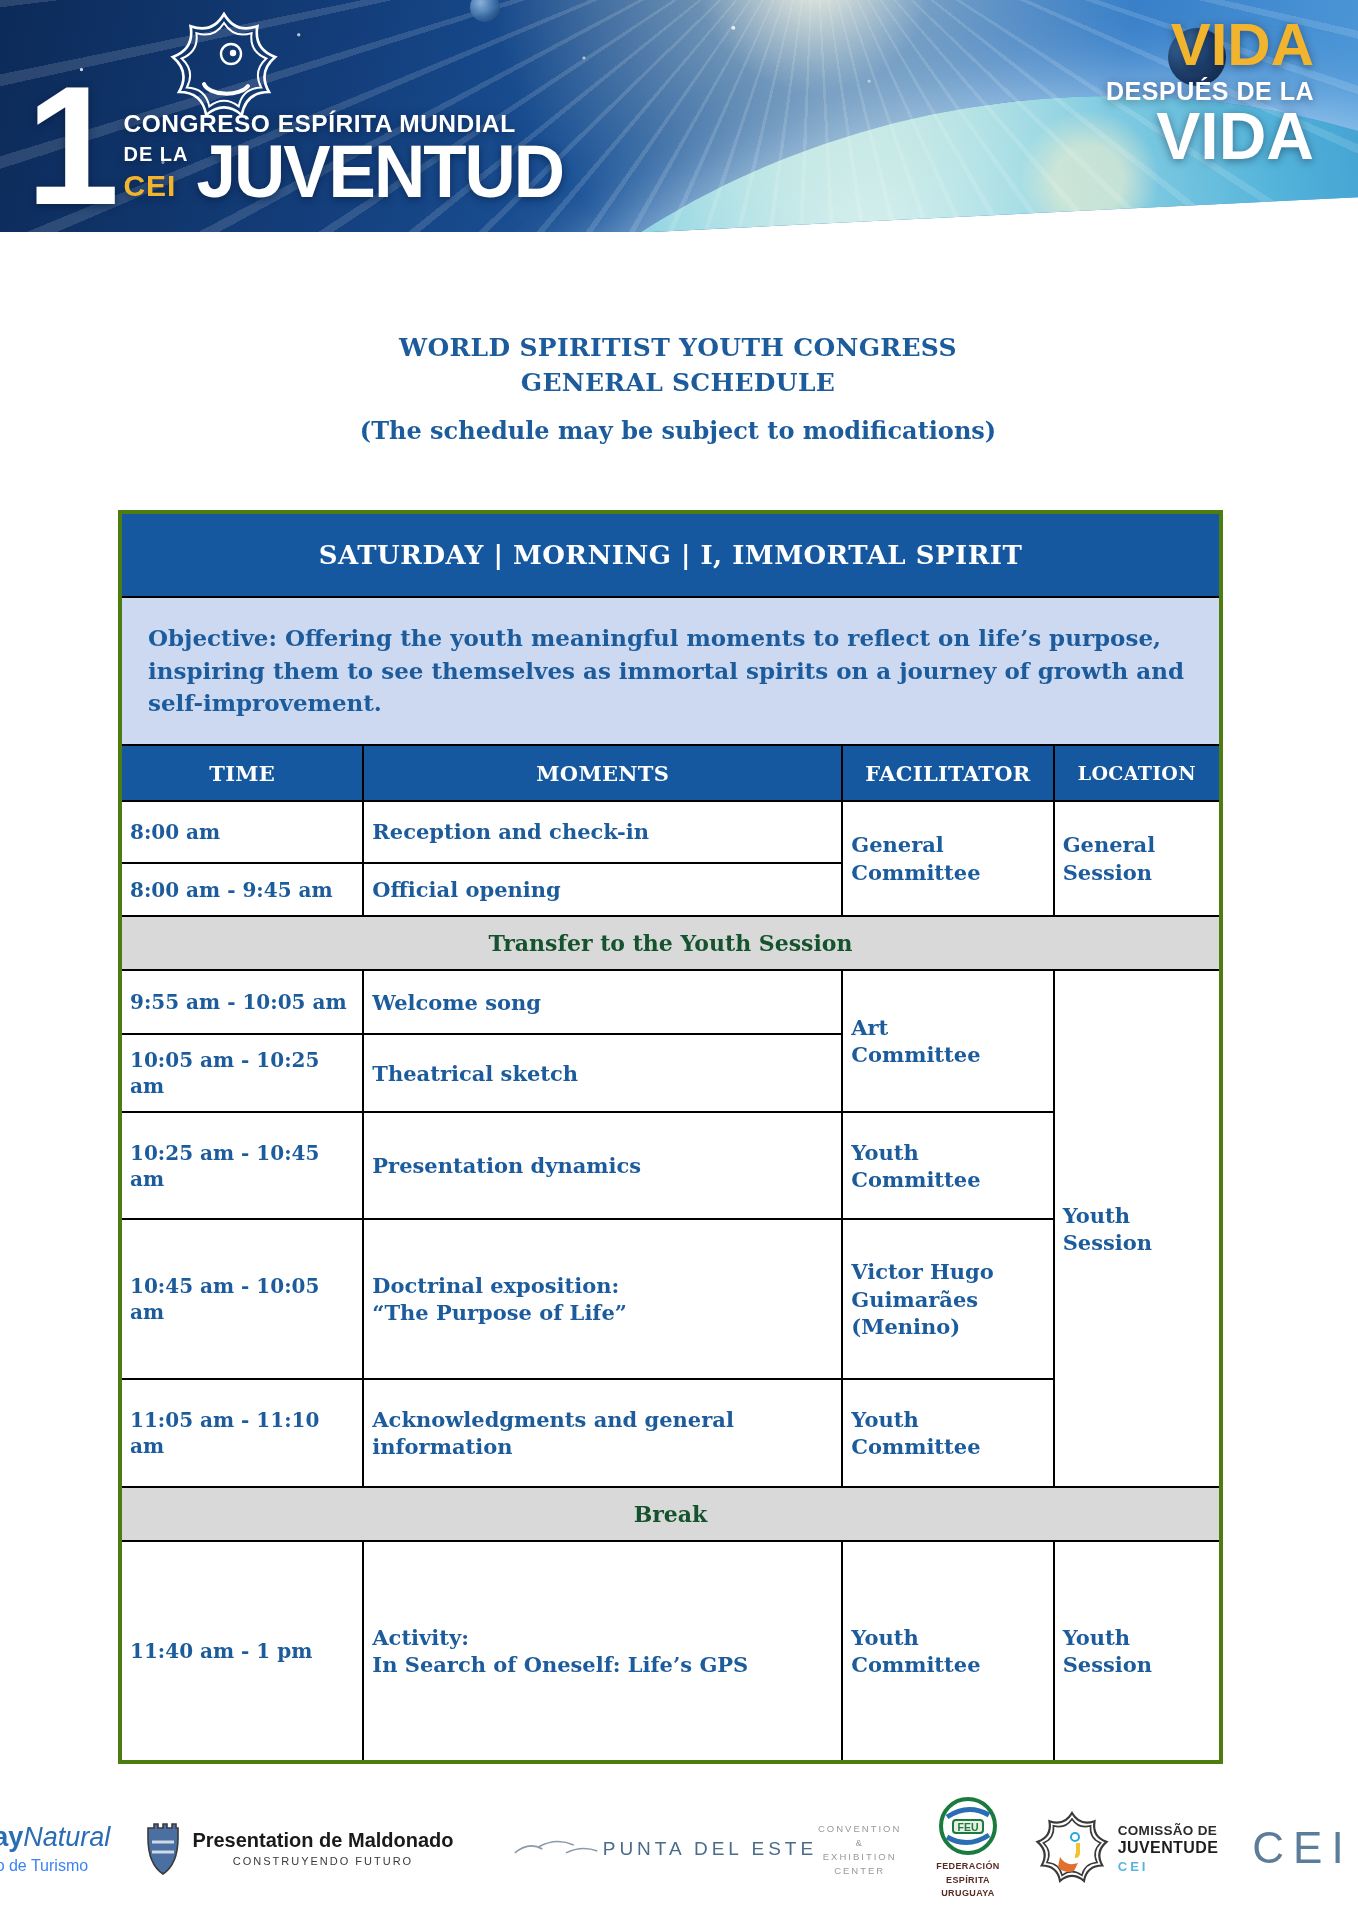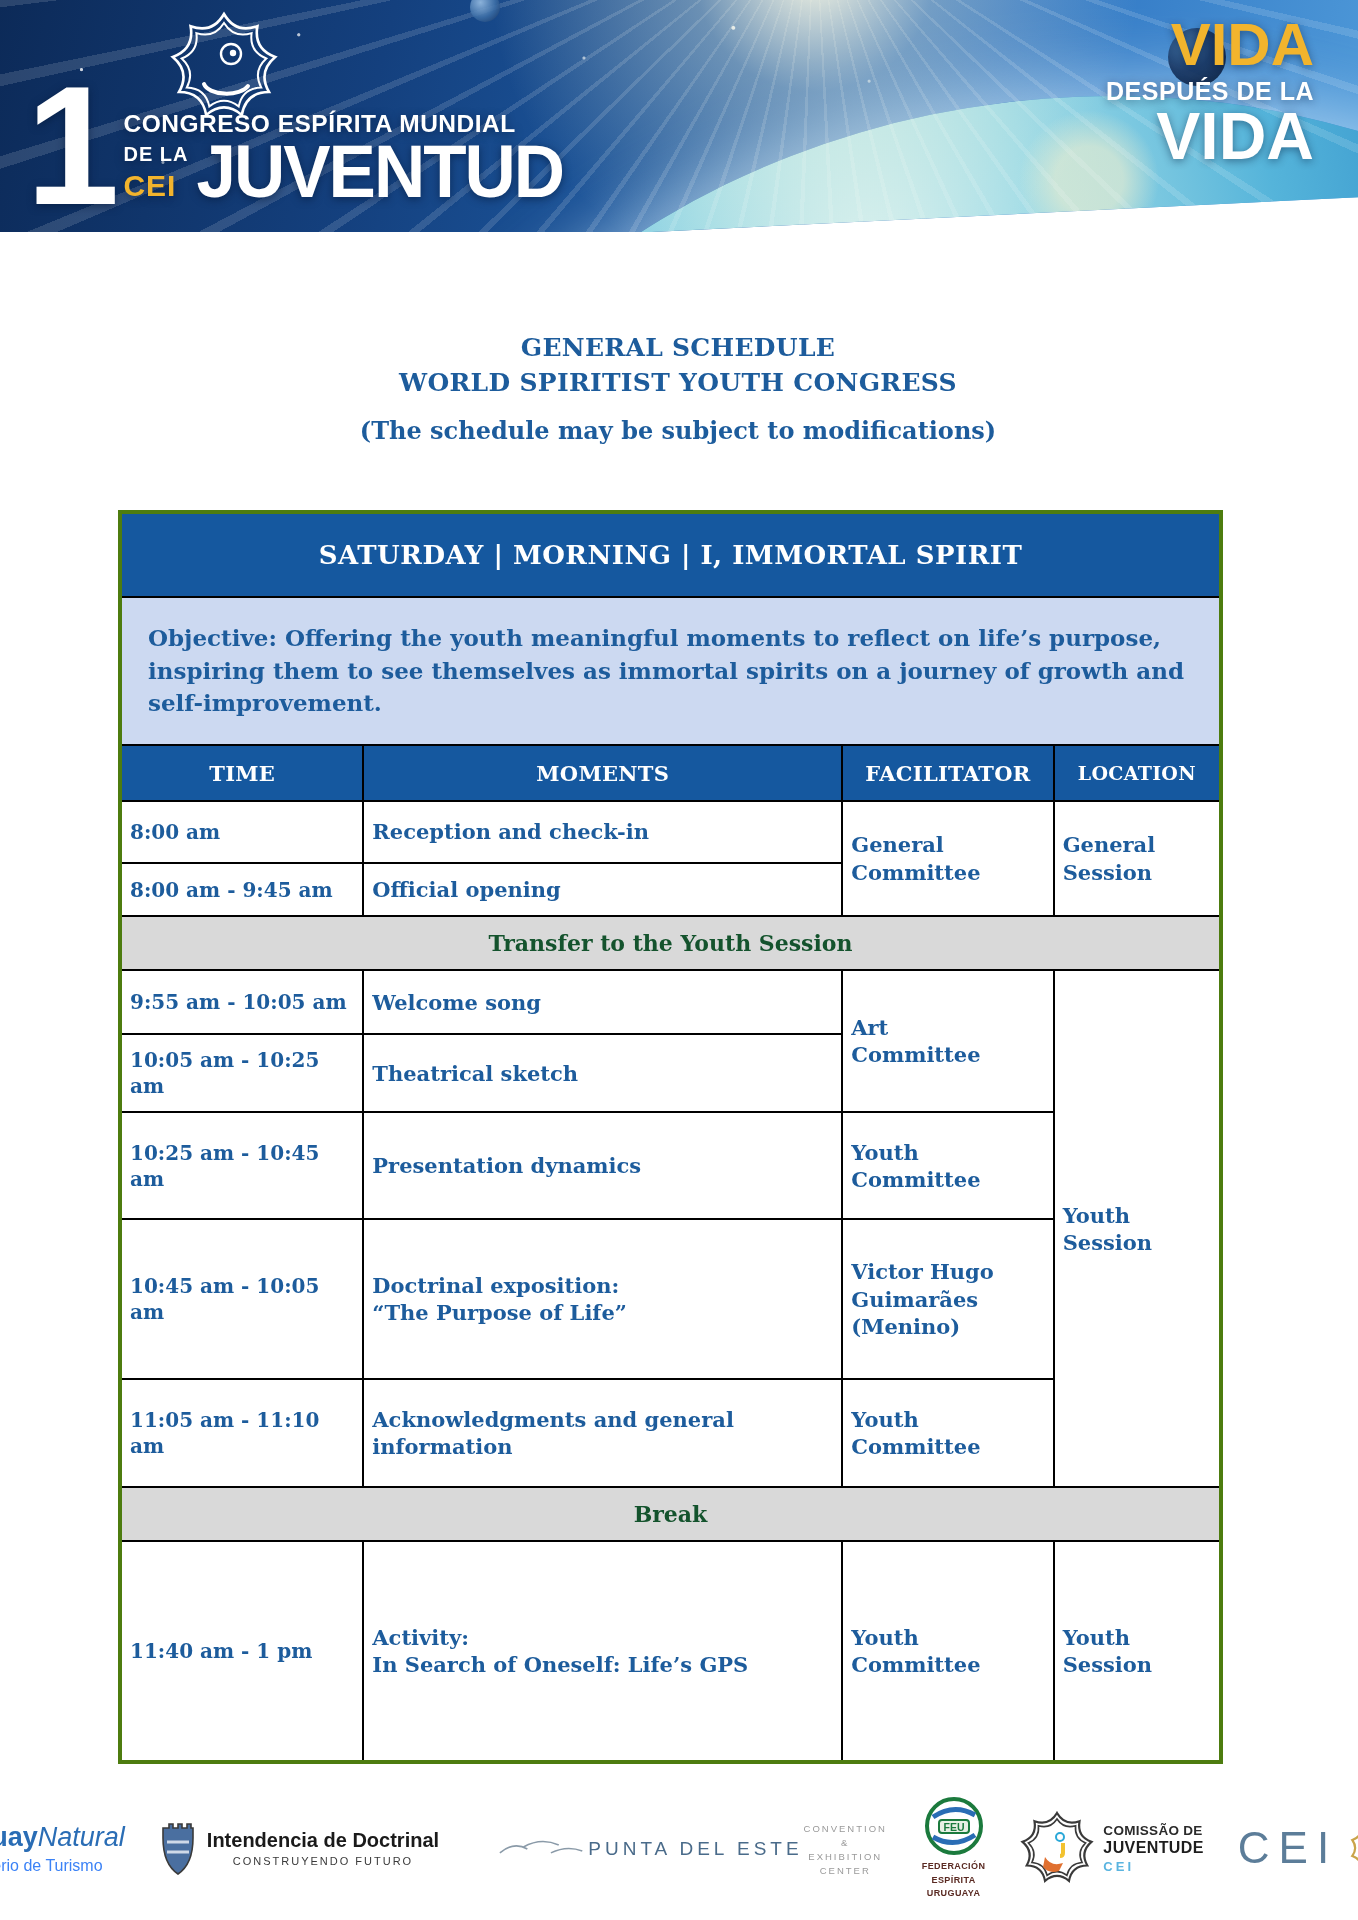--- a/index.html
+++ b/index.html
@@ -145,22 +145,22 @@
     </svg>
 
     <div class="vida-lockup">
       <div class="vida-top">VIDA</div>
       <div class="vida-mid">DESPUÉS DE LA</div>
       <div class="vida-bottom">VIDA</div>
     </div>
   </div>
 
   <div class="title-block">
+    <div class="title-line">WORLD SPIRITIST YOUTH CONGRESS</div>
     <div class="title-line">GENERAL SCHEDULE</div>
-    <div class="title-line">WORLD SPIRITIST YOUTH CONGRESS</div>
     <div class="title-note">(The schedule may be subject to modifications)</div>
   </div>
 
   <table class="schedule">
     <colgroup>
       <col style="width:22.1%">
         <col style="width:43.5%">
         <col style="width:19.2%">
         <col style="width:15.2%">
     </colgroup>
@@ -263,21 +263,21 @@
         <div class="uruguay-sub">Ministerio de Turismo</div>
       </div>
     </div>
 
     <div class="logo">
       <svg width="38" height="56" viewBox="0 0 38 56">
         <path d="M4,8 h6 v-4 h4 v4 h5 v-4 h4 v4 h5 v-4 h4 v4 h2 v10 q0,26 -15,36 q-15,-10 -15,-36 z" fill="#4a6fa0" stroke="#3a3a3a" stroke-width="1.6"></path>
         <path d="M8,22 h22 M8,32 h22" stroke="#cfd9e8" stroke-width="3"></path>
       </svg>
       <div class="maldonado-text">
-        <div class="maldonado-title">Intendencia de Doctrinal</div>
+        <div class="maldonado-title">Presentation de Maldonado</div>
         <div class="maldonado-sub">CONSTRUYENDO FUTURO</div>
       </div>
     </div>
 
     <div class="logo punta">
       <svg width="96" height="22" viewBox="0 0 96 22">
         <path d="M6,16 Q20,4 34,12" fill="none" stroke="#8a9aa8" stroke-width="1.6"></path>
         <path d="M30,10 Q48,0 66,8" fill="none" stroke="#8a9aa8" stroke-width="1.6"></path>
         <path d="M58,16 Q74,8 90,14" fill="none" stroke="#8a9aa8" stroke-width="1.6"></path>
       </svg>

